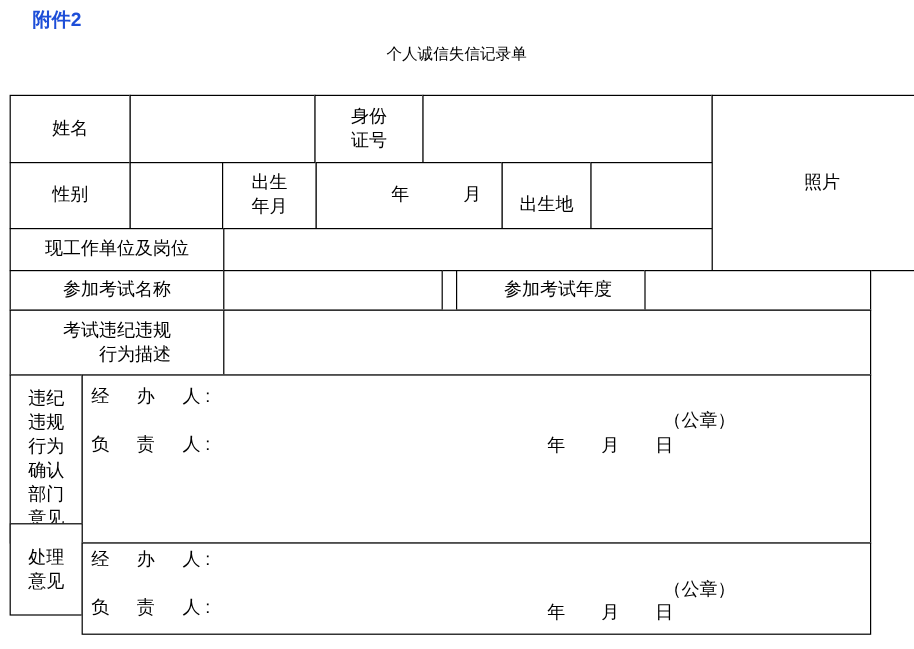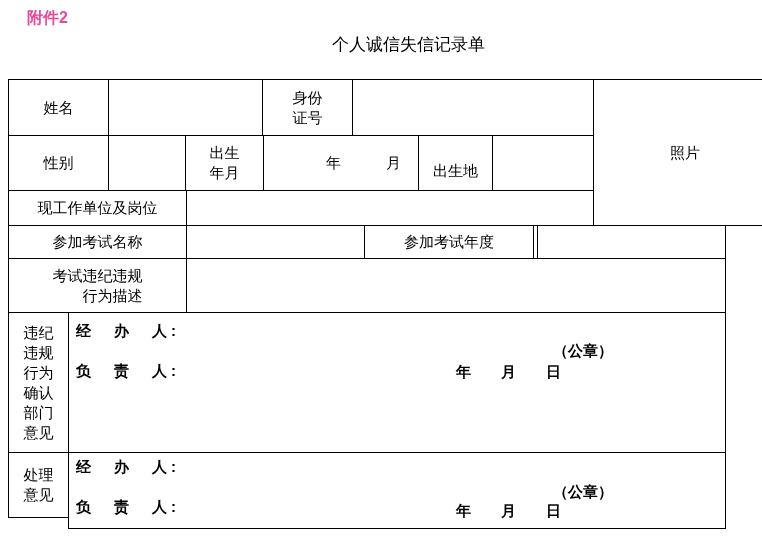--- a/index.html
+++ b/index.html
@@ -12,46 +12,46 @@
     font-size: 15px;
     color: #000000;
     overflow: hidden;
   }
   .attachment {
     position: absolute;
     left: 27px;
     top: 8px;
     font-size: 16px;
     font-weight: bold;
-    color: #ec4899;
+    color: #1d4ed8;
     line-height: 20px;
     white-space: pre;
   }
   .doc-title {
     position: absolute;
-    left: 332px;
+    left: 322px;
     top: 36px;
-    font-size: 17px;
+    font-size: 13px;
     line-height: 18px;
     white-space: pre;
   }
   .cell {
     position: absolute;
     box-sizing: border-box;
     border: 1px solid #000000;
     display: flex;
     align-items: center;
     justify-content: center;
     text-align: center;
     white-space: pre-line;
     line-height: 20px;
     background: #ffffff;
   }
   .cell.blank { background: #ffffff; }
-  .cell.block { display: block; font-weight: bold; }
+  .cell.block { display: block; }
   .inner {
     position: absolute;
     white-space: pre;
     line-height: 16px;
   }
   .ls4 { letter-spacing: 4px; }
   .pad-birth { padding-left: 45px; }
   .vhead { line-height: 20px; }
 </style>
 </head>
@@ -76,41 +76,41 @@
 年月</div>
   <div class="cell pad-birth" style="left:263px;top:135px;width:156px;height:56px;">年　　　月</div>
   <div class="cell" style="left:418px;top:135px;width:75px;height:72px;">出生地</div>
   <div class="cell blank" style="left:492px;top:135px;width:102px;height:56px;"></div>
 
   <div class="cell" style="left:8px;top:190px;width:179px;height:36px;">现工作单位及岗位</div>
   <div class="cell blank" style="left:186px;top:190px;width:408px;height:36px;"></div>
 
   <div class="cell" style="left:8px;top:225px;width:179px;height:34px;">参加考试名称</div>
   <div class="cell blank" style="left:186px;top:225px;width:183px;height:34px;"></div>
-  <div class="cell" style="left:364px;top:225px;width:170px;height:34px;">参加考试年度</div>
+  <div class="cell" style="left:380px;top:225px;width:170px;height:34px;">参加考试年度</div>
   <div class="cell blank" style="left:537px;top:225px;width:189px;height:34px;"></div>
 
   <div class="cell" style="left:8px;top:258px;width:179px;height:55px;text-align:right;">考试违纪违规
 行为描述</div>
   <div class="cell blank" style="left:186px;top:258px;width:540px;height:55px;"></div>
 
   <div class="cell vhead" style="left:8px;top:312px;width:61px;height:141px;">违纪
 违规
 行为
 确认
 部门
 意见</div>
   <div class="cell block" style="left:68px;top:312px;width:658px;height:141px;">
     <span class="inner ls4" style="left:7px;top:10px;">经　办　人:</span>
     <span class="inner" style="left:484px;top:30px;">（公章）</span>
     <span class="inner ls4" style="left:7px;top:50px;">负　责　人:</span>
     <span class="inner" style="left:387px;top:51px;">年　　月　　日</span>
   </div>
 
-  <div class="cell" style="left:8px;top:452px;width:61px;height:66px;">处理
+  <div class="cell" style="left:8px;top:436px;width:61px;height:77px;">处理
 意见</div>
   <div class="cell block" style="left:68px;top:452px;width:658px;height:77px;">
     <span class="inner ls4" style="left:7px;top:6px;">经　办　人:</span>
     <span class="inner" style="left:484px;top:31px;">（公章）</span>
     <span class="inner ls4" style="left:7px;top:46px;">负　责　人:</span>
     <span class="inner" style="left:387px;top:50px;">年　　月　　日</span>
   </div>
 
 </div>
 

